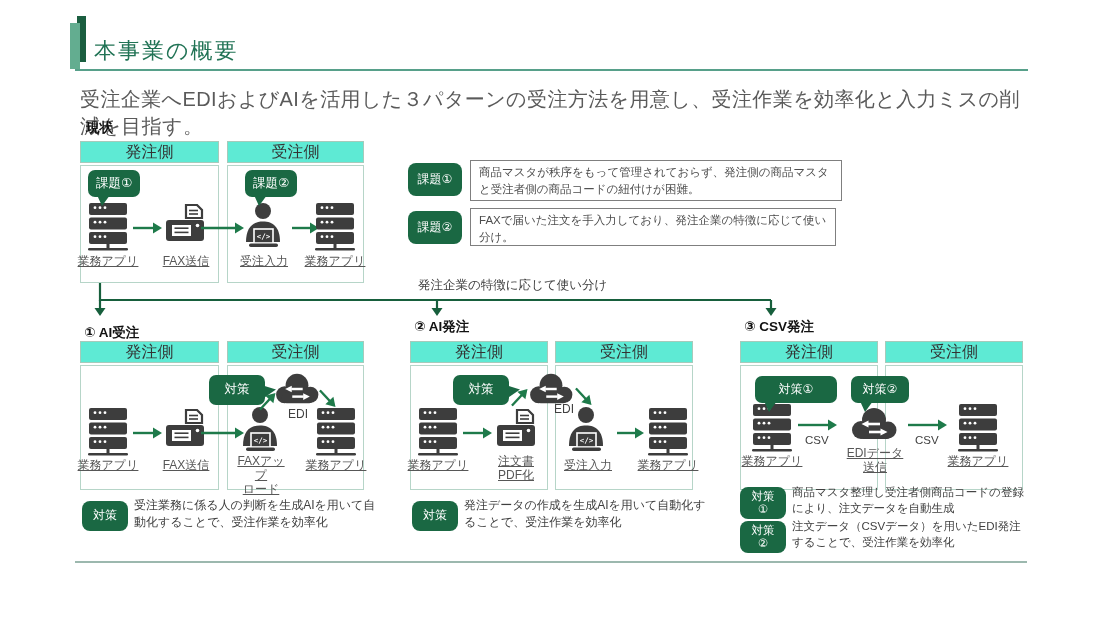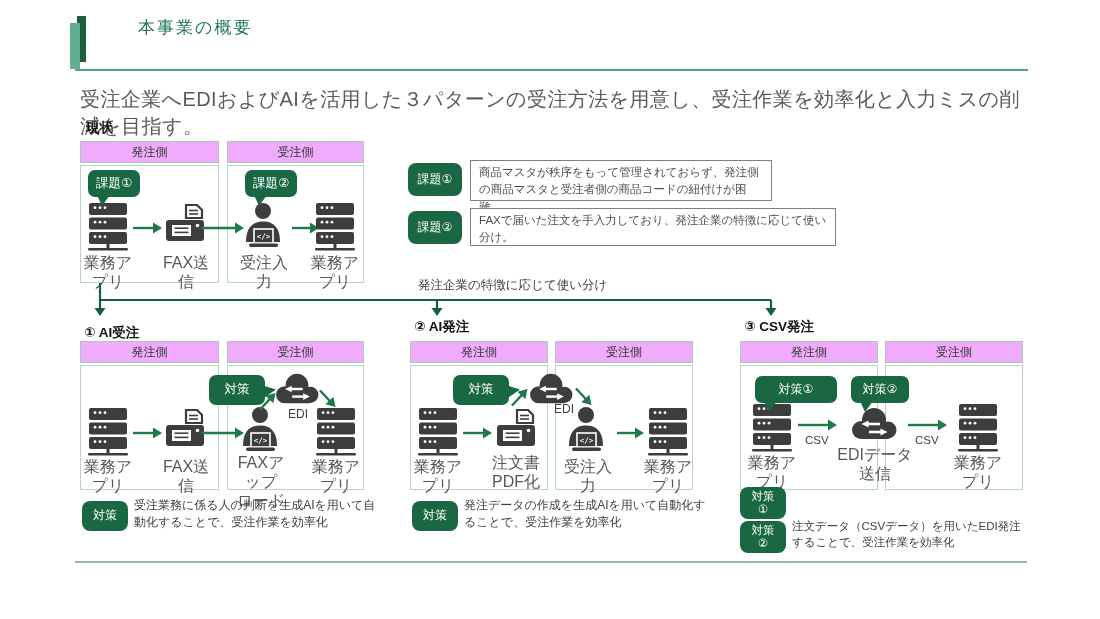--- a/index.html
+++ b/index.html
@@ -5,28 +5,28 @@
   html,body{margin:0;padding:0;}
   body{
     width:1100px;height:619px;background:#fff;
     font-family:"Liberation Sans","DejaVu Sans",sans-serif;
     position:relative;overflow:hidden;
   }
   #canvas{position:absolute;left:0;top:0;width:1100px;height:619px;background:#ffffff;}
 
   
   .bar{position:absolute;}
-  #title{position:absolute;left:94px;top:16px;font-size:17px;color:#217355;letter-spacing:2px;margin-left:44px;}
+  #title{position:absolute;left:94px;top:36px;font-size:22px;color:#217355;letter-spacing:2px;}
   #title-rule{position:absolute;left:75px;top:69px;width:953px;height:2px;background:#57a08a;}
   #subtitle{position:absolute;left:80px;top:86px;width:960px;font-size:20px;color:#5a5a5a;letter-spacing:0.4px;}
 
   
   .fbox{position:absolute;display:flex;flex-direction:column;}
-  .fbox-head{height:20px;background:#f0abfc;border:1px solid #a6cabb;
-             text-align:center;font-size:12px;line-height:20px;color:#333;margin-bottom:2px;}
+  .fbox-head{height:20px;background:#5eead4;border:1px solid #a6cabb;
+             text-align:center;font-size:16px;line-height:20px;color:#333;margin-bottom:2px;}
   .fbox-body{flex:1;background:#fff;border:1px solid #b6d5c8;}
 
   .seclabel{position:absolute;font-size:13.5px;font-weight:bold;color:#111;}
 
   
   .bubble{position:absolute;background:#1a6843;color:#fff;border-radius:7px;
           display:flex;align-items:center;justify-content:center;
           font-size:12.5px;z-index:6;white-space:pre-line;text-align:center;line-height:1.1;}
   .bubble.tail-down::after{content:"";position:absolute;top:100%;left:9px;margin-top:-2px;
           border:9px solid transparent;border-left-width:5px;border-right-width:8px;
@@ -37,22 +37,22 @@
 
   
   .tagbadge{position:absolute;background:#1a6843;color:#fff;border-radius:8px;
             display:flex;align-items:center;justify-content:center;text-align:center;
             font-size:12px;line-height:1.15;white-space:pre-line;}
   .bordered-note{position:absolute;background:#fff;border:1px solid #7f7f7f;color:#4d4d4d;
             font-size:11.5px;line-height:1.5;padding:3px 8px;box-sizing:border-box;}
   .plainnote{position:absolute;font-size:12px;line-height:1.42;color:#3f3f3f;}
 
   
-  .nlabel{position:absolute;text-align:center;font-size:16px;color:#575757;
-          line-height:1.18;white-space:pre-line;}
+  .nlabel{position:absolute;text-align:center;font-size:12px;color:#575757;
+          line-height:1.18;white-space:pre-line;text-decoration:underline;}
   .small-caption{position:absolute;font-size:11.5px;color:#404040;}
 
   .icon{position:absolute;line-height:0;}
   .ar{position:absolute;line-height:0;}
   .rotur{transform:rotate(-47deg);}
   .rotdr{transform:rotate(47deg);}
 
   #branch-label{position:absolute;left:418px;top:277px;font-size:12.5px;color:#404040;text-align:right;}
   #bottom-rule{position:absolute;left:75px;top:561px;width:952px;height:2px;background:#9cb8ae;}
 </style>
@@ -169,21 +169,21 @@
           <circle cx="17" cy="19.2" r="1.4"></circle>
       <circle cx="7" cy="33.7" r="1.4"></circle>
           <circle cx="12" cy="33.7" r="1.4"></circle>
           <circle cx="17" cy="33.7" r="1.4"></circle>
         </g>
       </svg>
   </span>
   <div class="nlabel" style="left:303px;top:254px;width:64px;">業務アプリ</div>
 
   <div class="tagbadge" style="left:408px;top:163px;width:54px;height:33px;">課題①</div>
-  <div class="bordered-note" style="left:470px;top:160px;width:302px;height:41px;">商品マスタが秩序をもって管理されておらず、発注側の商品マスタと受注者側の商品コードの紐付けが困難。</div>
+  <div class="bordered-note" style="left:470px;top:160px;width:372px;height:41px;">商品マスタが秩序をもって管理されておらず、発注側の商品マスタと受注者側の商品コードの紐付けが困難。</div>
   <div class="tagbadge" style="left:408px;top:211px;width:54px;height:33px;">課題②</div>
   <div class="bordered-note" style="left:470px;top:208px;width:366px;height:38px;">FAXで届いた注文を手入力しており、発注企業の特徴に応じて使い分け。</div>
 
   <div id="branch-label">発注企業の特徴に応じて使い分け</div>
   <svg style="position:absolute;left:75px;top:283px;" width="720" height="34" viewBox="0 0 720 34">
     <path d="M25,0 V17 H696" fill="none" stroke="#175f3c" stroke-width="2.2"></path>
     <line x1="25" y1="17" x2="25" y2="26" stroke="#175f3c" stroke-width="2.2"></line>
     <line x1="362" y1="17" x2="362" y2="26" stroke="#175f3c" stroke-width="2.2"></line>
     <line x1="696" y1="17" x2="696" y2="26" stroke="#175f3c" stroke-width="2.2"></line>
     <polygon points="19.5,25 30.5,25 25,33" fill="#175f3c"></polygon>
@@ -546,18 +546,19 @@
       <circle cx="7" cy="33.7" r="1.4"></circle>
           <circle cx="12" cy="33.7" r="1.4"></circle>
           <circle cx="17" cy="33.7" r="1.4"></circle>
         </g>
       </svg>
   </span>
   <div class="nlabel" style="left:946px;top:454px;width:64px;">業務アプリ</div>
 
   <div class="tagbadge" style="left:740px;top:487px;width:46px;height:32px;font-size:11.5px;">対策
 ①</div>
+  <div class="plainnote" style="left:792px;top:485px;width:240px;font-size:11.5px;line-height:1.38;">商品マスタ整理し受注者側商品コードの登録により、注文データを自動生成</div>
   <div class="tagbadge" style="left:740px;top:521px;width:46px;height:32px;font-size:11.5px;">対策
 ②</div>
   <div class="plainnote" style="left:792px;top:519px;width:240px;font-size:11.5px;line-height:1.38;">注文データ（CSVデータ）を用いたEDI発注することで、受注作業を効率化</div>
 
   <div id="bottom-rule"></div>
 </div>
 
 </body></html>

